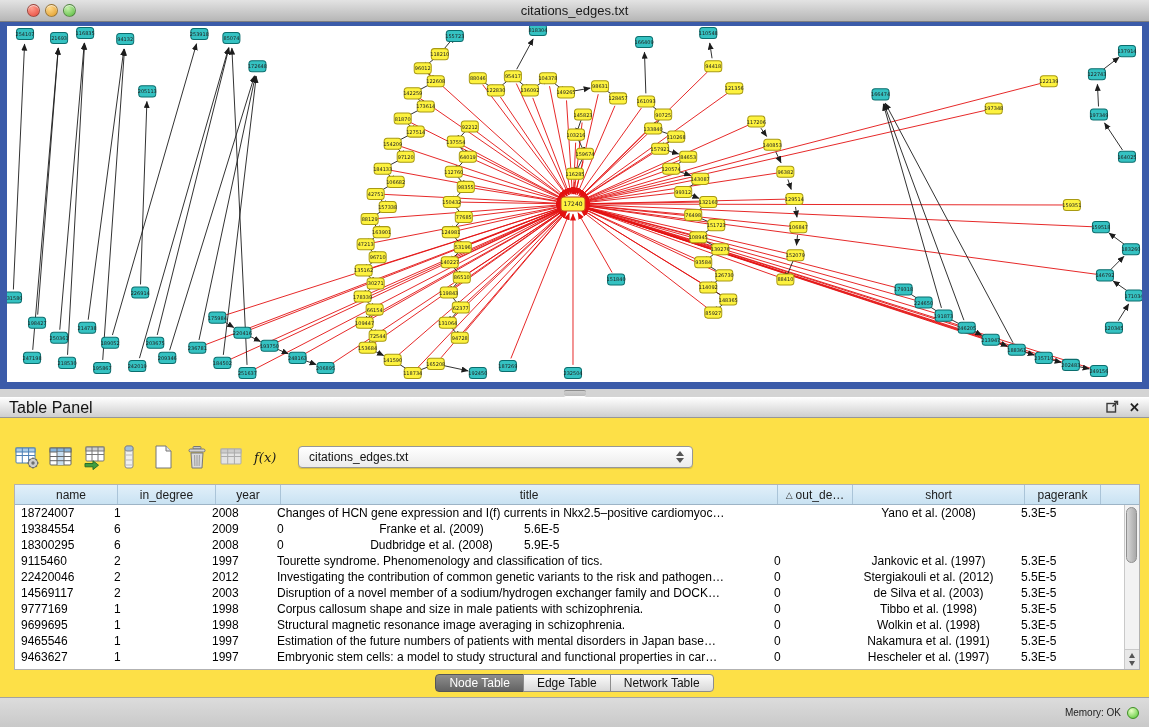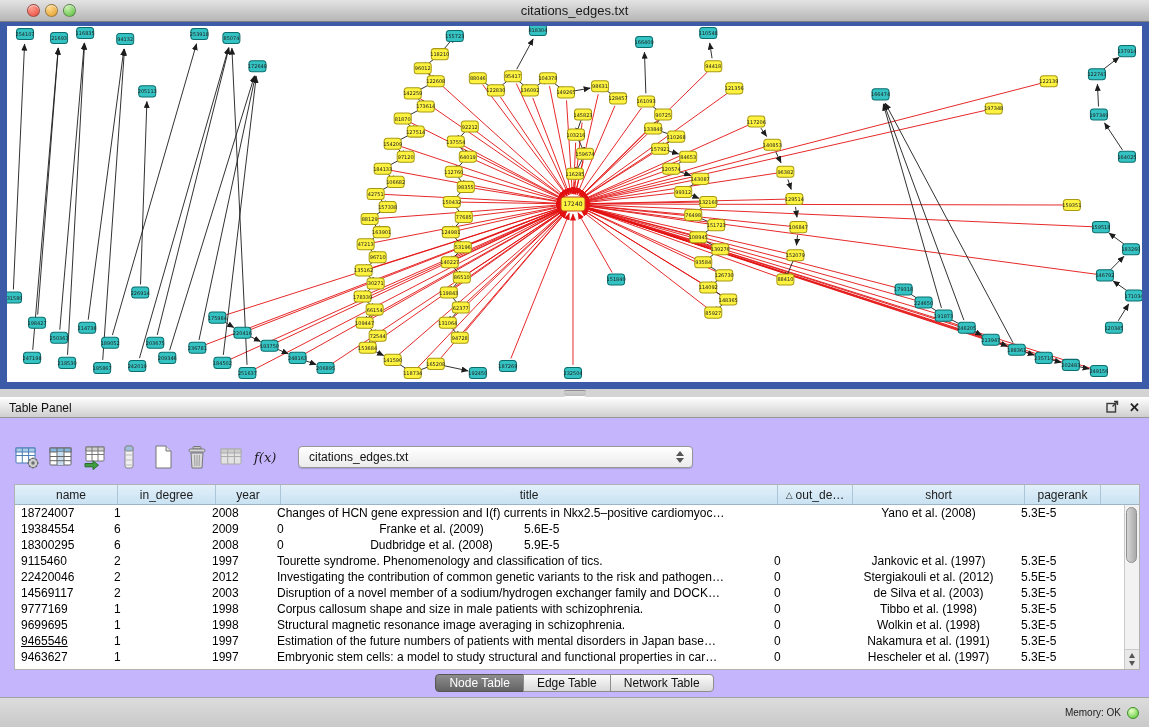--- a/index.html
+++ b/index.html
@@ -17,24 +17,24 @@
   .net-frame{height:367px;box-sizing:border-box;border:7px solid #3b5ba9;border-top-width:4px;background:#ffffff;}
   .net-frame svg{display:block;width:100%;height:100%;}
 
   
   .splitter{height:8px;display:flex;align-items:center;justify-content:center;}
   .grip{width:22px;height:5px;border-top:1px solid #8f8f8f;border-bottom:1px solid #fdfdfd;background:linear-gradient(#cfcfcf,#bdbdbd);border-radius:2px;}
 
   
   .table-panel{height:300px;display:flex;flex-direction:column;}
   .panel-header{height:21px;flex:0 0 21px;background:linear-gradient(#fdfdfd,#cecece);border-top:1px solid #ffffff;border-bottom:1px solid #979797;box-sizing:border-box;display:flex;align-items:center;justify-content:space-between;padding:0 9px;}
-  .panel-title{font-size:12px;color:#111;}
+  .panel-title{font-size:16px;color:#111;}
   .panel-actions{display:flex;align-items:center;gap:10px;}
   .close-x{font-size:13px;font-weight:bold;color:#222;line-height:13px;cursor:default;}
-  .panel-body{flex:1;background:#c4b5fd;display:flex;flex-direction:column;}
+  .panel-body{flex:1;background:#fde047;display:flex;flex-direction:column;}
 
   .toolbar{margin-top:24px;display:flex;align-items:center;padding-left:12px;}
   .tbtn{width:30px;height:30px;margin-right:4px;display:flex;align-items:center;justify-content:center;border-radius:4px;}
   .net-select{margin-left:14px;width:395px;height:22px;box-sizing:border-box;background:linear-gradient(#ffffff,#ebebeb);border:1px solid #979797;border-radius:4px;display:flex;align-items:center;padding:0 6px 0 10px;font-size:12px;color:#111;box-shadow:0 1px 1px rgba(0,0,0,.15);}
   .net-select .sel-label{flex:1;white-space:nowrap;overflow:hidden;}
   .sel-arrows{display:flex;flex-direction:column;gap:2px;align-items:center;padding-right:2px;}
   .tri-up{width:0;height:0;border-left:4px solid transparent;border-right:4px solid transparent;border-bottom:5px solid #555;}
   .tri-down{width:0;height:0;border-left:4px solid transparent;border-right:4px solid transparent;border-top:5px solid #555;}
 
   .tablewrap{margin:12px 9px 0 14px;height:186px;box-sizing:border-box;background:#fff;border:1px solid #b2b2b2;display:flex;flex-direction:column;overflow:hidden;}
@@ -1076,21 +1076,21 @@
               <div class="trow">
                 <div class="tcell align-left" style="width: 93px;">9699695</div>
                 <div class="tcell align-left" style="width: 98px;">1</div>
                 <div class="tcell align-left" style="width: 65px;">1998</div>
                 <div class="tcell align-left" style="width: 497px;">Structural magnetic resonance image averaging in schizophrenia.</div>
                 <div class="tcell align-left" style="width: 75px;">0</div>
                 <div class="tcell align-center" style="width: 172px;">Wolkin et al. (1998)</div>
                 <div class="tcell align-left" style="width: 76px;">5.3E-5</div>
               </div>
               <div class="trow">
-                <div class="tcell align-left" style="width: 93px; text-decoration: underline;">9465546</div>
+                <div class="tcell align-left" style="width: 93px;">9465546</div>
                 <div class="tcell align-left" style="width: 98px;">1</div>
                 <div class="tcell align-left" style="width: 65px;">1997</div>
                 <div class="tcell align-left" style="width: 497px;">Estimation of the future numbers of patients with mental disorders in Japan base…</div>
                 <div class="tcell align-left" style="width: 75px;">0</div>
                 <div class="tcell align-center" style="width: 172px;">Nakamura et al. (1991)</div>
                 <div class="tcell align-left" style="width: 76px;">5.3E-5</div>
               </div>
               <div class="trow">
                 <div class="tcell align-left" style="width: 93px;">9463627</div>
                 <div class="tcell align-left" style="width: 98px;">1</div>

